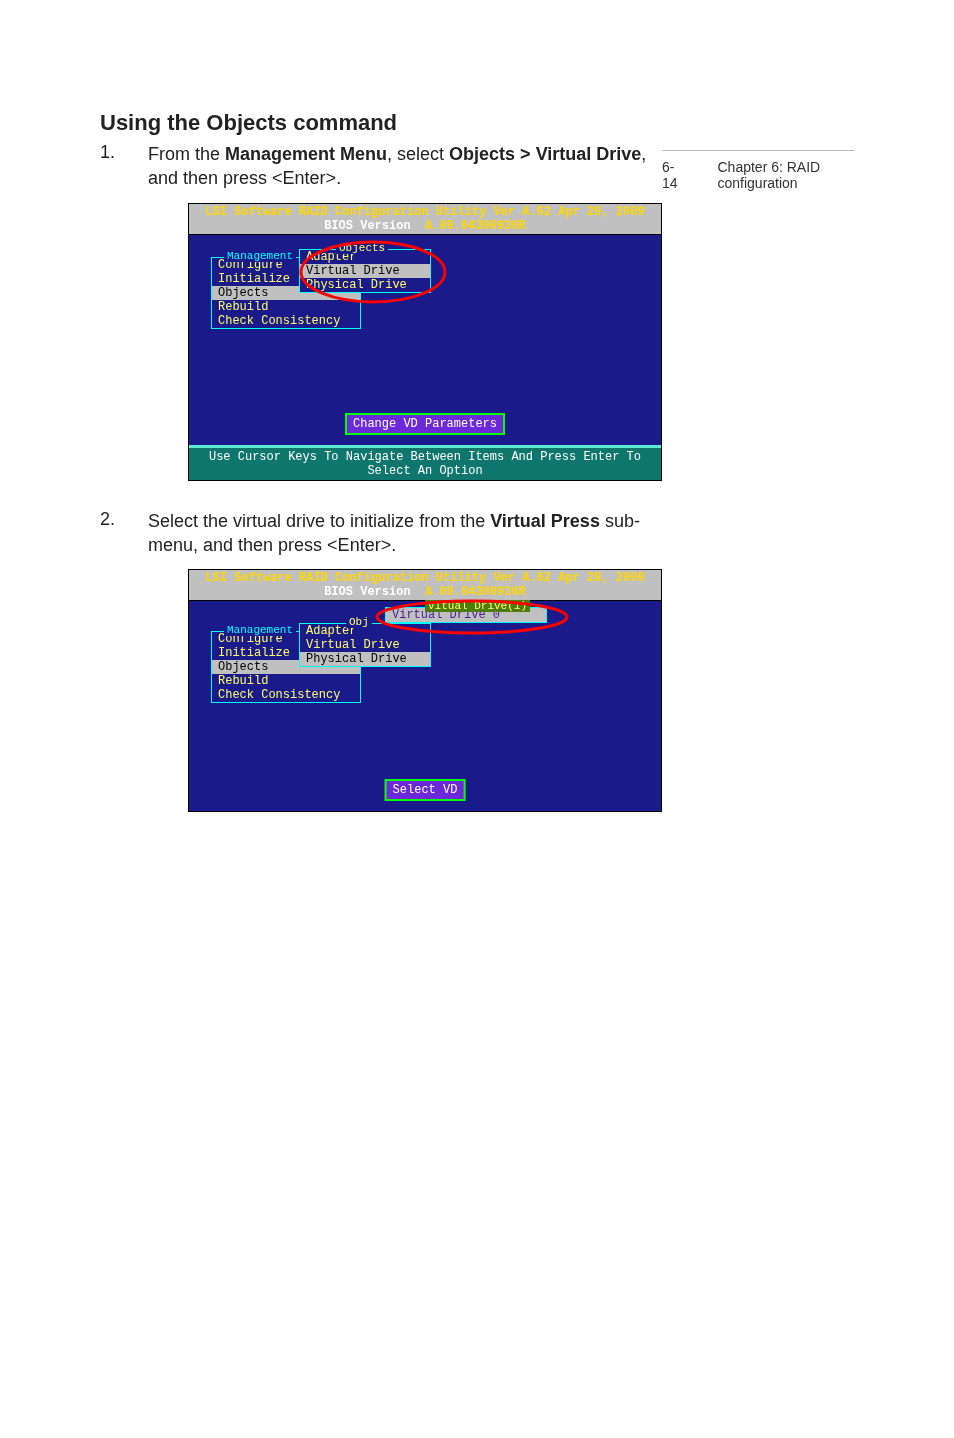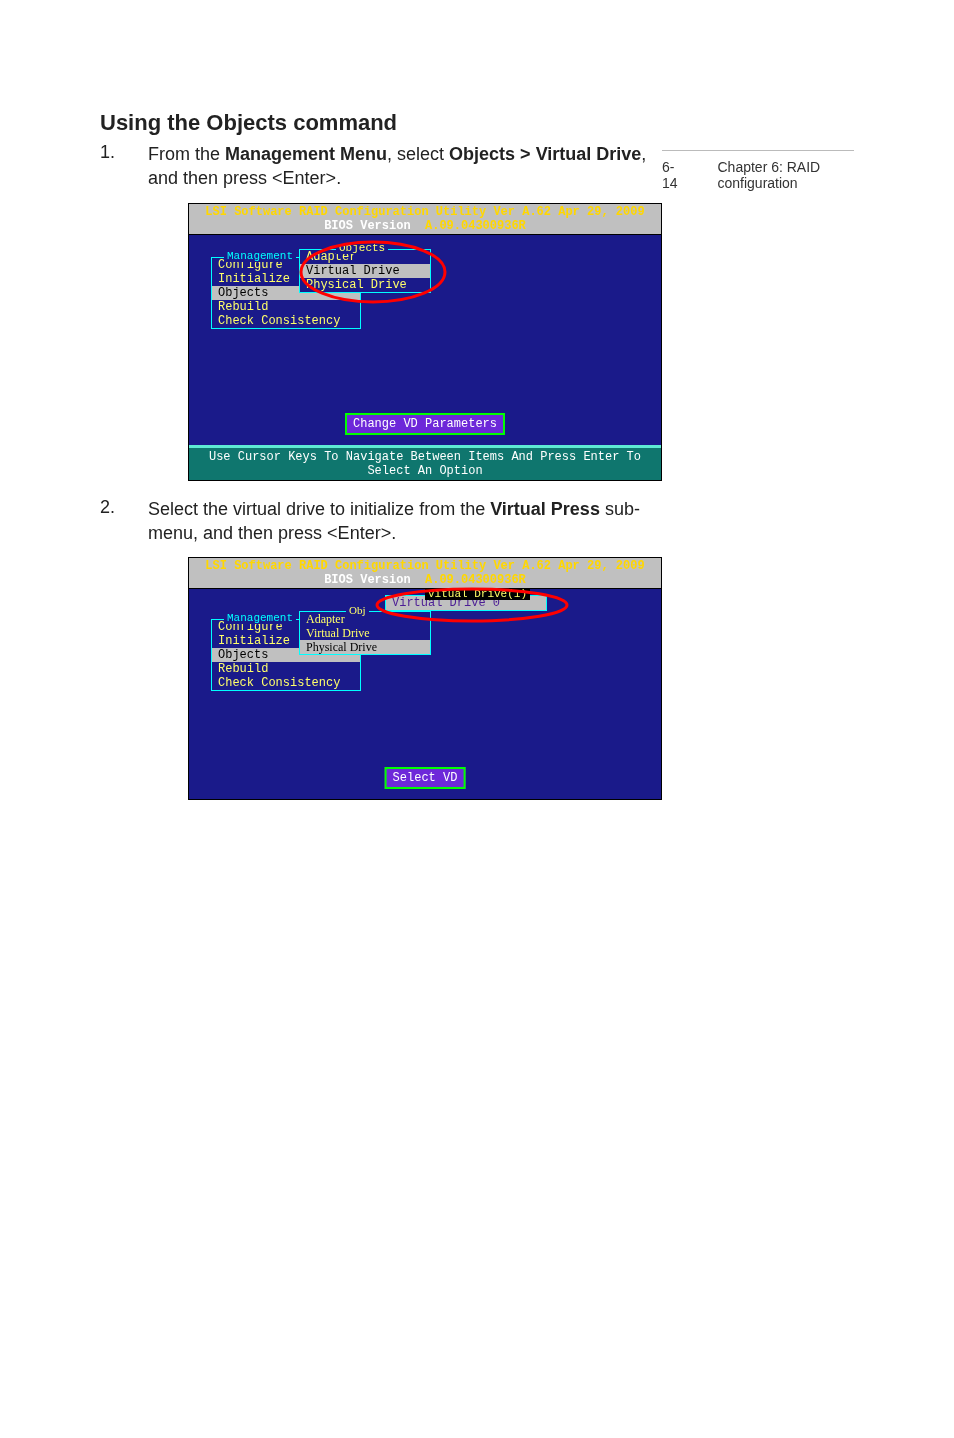--- a/index.html
+++ b/index.html
@@ -45,21 +45,21 @@
     flex: none;
     font-size: 18px;
   }
   .step-body {
     flex: 1;
     font-size: 18px;
     line-height: 1.35;
   }
   .step-body .bold { font-weight: bold; }
   .bios-figure {
-    margin: 6px 0 16px 48px;
+    margin: 6px 0 28px 48px;
     width: 474px;
     padding-left: 40px;
   }
   .bios-window {
     background: #000;
     border: 1px solid #000;
     font-family: "Courier New", monospace;
     font-size: 12px;
     color: #fff;
   }
@@ -153,21 +153,21 @@
     top: 6px;
     left: 196px;
     width: 160px;
     border: 1px solid #00ffff;
     background: #1a1a8a;
   }
   .vd-menu .menu-title {
     position: absolute;
     top: -8px;
     left: 39px;
-    background: #000000;
+    background: #4d7c0f;
     padding: 0 3px;
     color: #ffff6a;
     font-size: 11px;
     white-space: nowrap;
     font-family: Liberation Mono, monospace;
   }
   .vd-menu .item {
     padding: 0px 6px;
     color: #ffff6a;
     font-size: 12px;
@@ -263,21 +263,21 @@
 
           <div class="mgmt-menu" style="top:30px;">
             <div class="menu-title">Management</div>
             <div class="item">Configure</div>
             <div class="item">Initialize</div>
             <div class="item sel">Objects</div>
             <div class="item">Rebuild</div>
             <div class="item">Check Consistency</div>
           </div>
 
-          <div class="obj-menu" style="top:22px;font-family:Liberation Serif, serif;">
+          <div class="obj-menu" style="top:22px;">
             <div class="menu-title" style="left:46px;">Obj</div>
             <div class="item">Adapter</div>
             <div class="item">Virtual Drive</div>
             <div class="item sel">Physical Drive</div>
           </div>
 
           <div class="vd-menu">
             <div class="menu-title">Vitual Drive(1)</div>
             <div class="item sel">Virtual Drive 0</div>
           </div>

